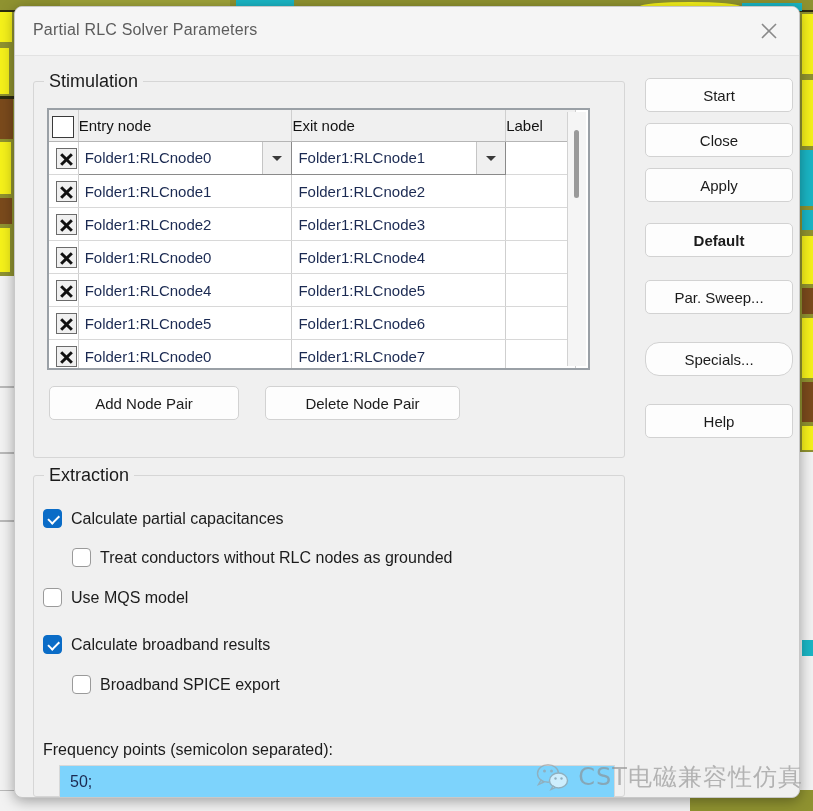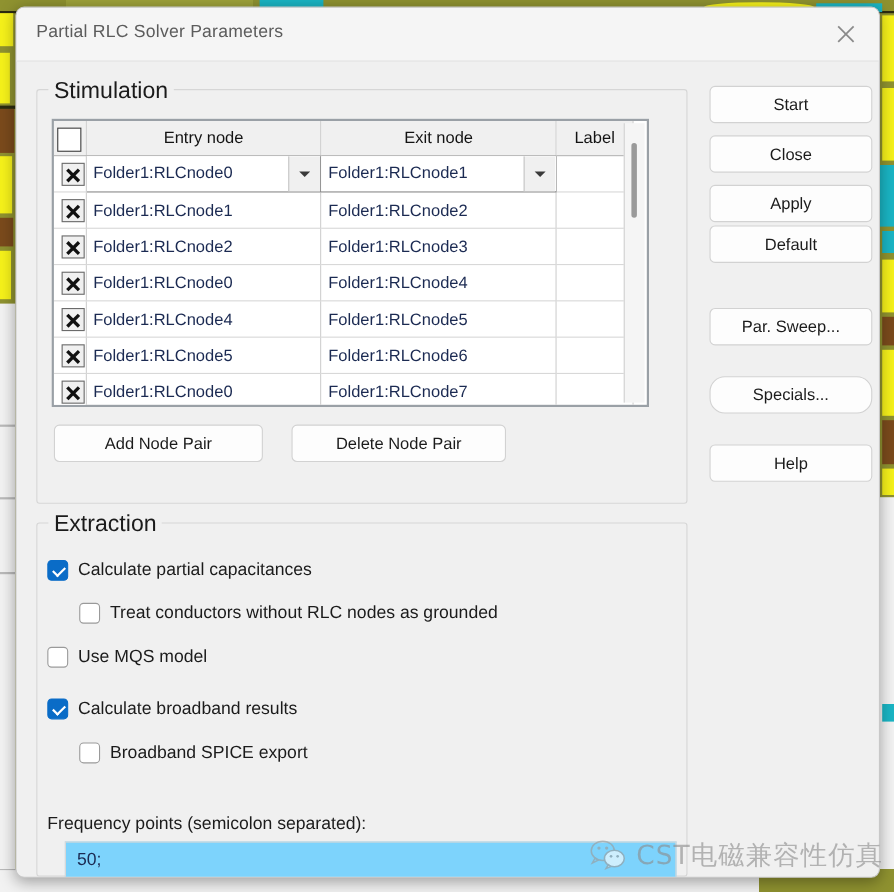--- a/index.html
+++ b/index.html
@@ -55,21 +55,21 @@
   
   .group {
     position:absolute;
     border:1px solid #d6d6d6;
     border-radius:3px;
     background:transparent;
   }
   .group > .legend {
     position:absolute; top:-11px; left:10px;
     background:#f0f0f0; padding:0 5px;
-    font-size:21px; color:#1b1b1b;
+    font-size:18px; color:#1b1b1b;
   }
 
   #grp-stim { left:18px; top:26px; width:590px; height:375px; }
   #grp-extr { left:18px; top:420px; width:590px; height:320px; }
 
   
   #tablewrap {
     position:absolute; left:13px; top:26px;
     width:543px; height:262px;
     border:2px solid #9aa0a6;
@@ -80,21 +80,21 @@
   table.nodes { border-collapse:collapse; width:527px; table-layout:fixed; }
   table.nodes th, table.nodes td {
     border-right:1px solid #cfcfcf;
     border-bottom:1px solid #d8d8d8;
     font-size:15px; color:#1b2a52;
     height:32px; padding:0 0 0 6px;
     text-align:left; overflow:hidden; white-space:nowrap;
   }
   table.nodes th {
     background:#f0f0f0; color:#131313;
-    text-align:center; font-weight:normal;
+    font-weight:normal;
     border-bottom:1px solid #b5b5b5;
     height:31px; padding:0;
   }
   .col-chk  { width:28px; }
   .col-entry{ width:205px; }
   .col-exit { width:205px; }
   .col-label{ width:67px; }
 
   
   .hdrchk {
@@ -356,21 +356,21 @@
         </div>
       </div>
 
       <div class="btn" id="addpair">Add Node Pair</div>
       <div class="btn" id="delpair">Delete Node Pair</div>
     </div>
 
     <div class="btn rbtn" style="top:23px;">Start</div>
     <div class="btn rbtn" style="top:68px;">Close</div>
     <div class="btn rbtn" style="top:113px;">Apply</div>
-    <div class="btn rbtn" style="top:150px;">Default</div>
+    <div class="btn rbtn" style="top:168px;font-weight:bold;">Default</div>
     <div class="btn rbtn" style="top:225px;">Par. Sweep...</div>
     <div class="btn rbtn" style="top:287px;border-radius:14px;">Specials...</div>
     <div class="btn rbtn" style="top:349px;">Help</div>
 
     <div class="group" id="grp-extr">
       <div class="legend">Extraction</div>
     </div>
 
     <div class="cbrow" style="left:28px; top:454px;">
       <span class="cb on"></span>

